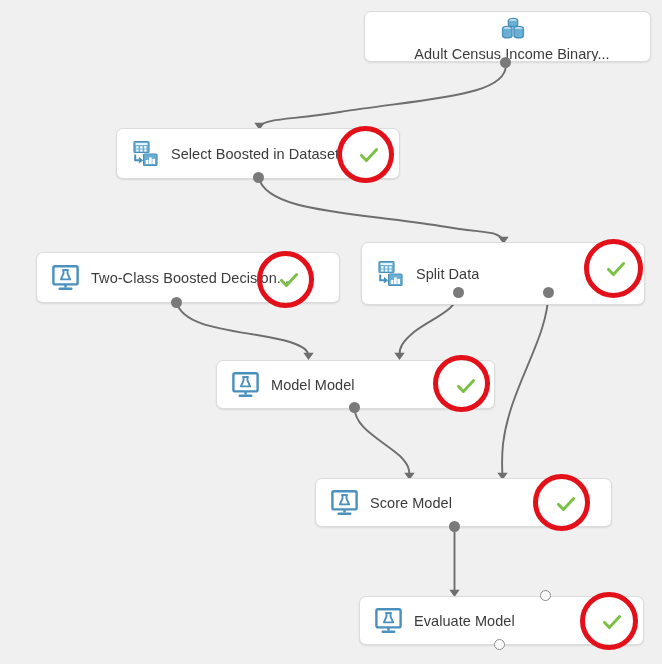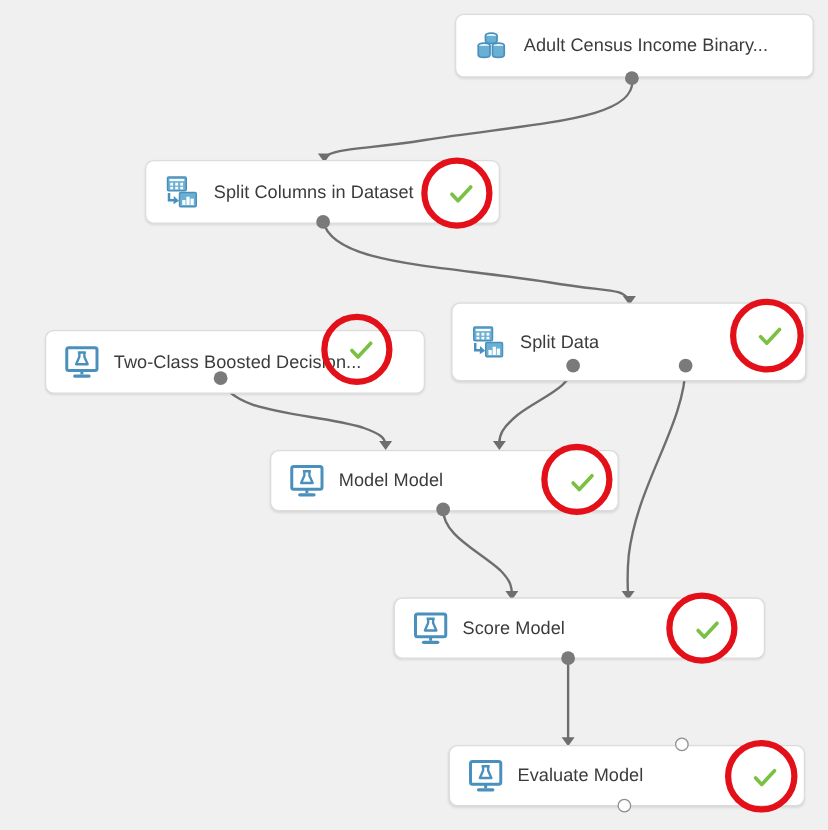--- a/index.html
+++ b/index.html
@@ -119,21 +119,21 @@
         <path d="M 548.5 292 C 548 340, 510 386, 503 444 C 501.5 460, 502 468, 502.5 476" fill="none" stroke="#6e6e6e" stroke-width="1.9"></path>
         <path d="M 497.3 472.8 L 507.7 472.8 L 502.5 480 Z" fill="#6e6e6e"></path>
       </g>
       <g>
         <path d="M 454.5 527 L 454.5 593" fill="none" stroke="#6e6e6e" stroke-width="1.9"></path>
         <path d="M 449.3 589.8 L 459.7 589.8 L 454.5 597 Z" fill="#6e6e6e"></path>
       </g>
     </svg>
 
   <div id="nodes-layer">
-      <div class="node" style="left: 364px; top: 11px; width: 287px; height: 51px;">
+      <div class="node" style="left: 364px; top: 11px; width: 287px; height: 51px; flex-direction: column;">
         <span class="node-icon">
           <svg width="30" height="30" viewBox="0 0 30 30">
             <g fill="#6ab0d4" stroke="#4a90bd" stroke-width="1.4">
               <ellipse cx="15" cy="6.6" rx="4.6" ry="2.1" fill="#ffffff"></ellipse>
               <path d="M10.4 6.6 v4.0 a4.6 2.1 0 0 0 9.2 0 v-4.0"></path>
               <ellipse cx="9.3" cy="14.6" rx="4.7" ry="2.1" fill="#ffffff"></ellipse>
               <path d="M4.6 14.6 v7.2 a4.7 2.1 0 0 0 9.4 0 v-7.2"></path>
               <ellipse cx="20.7" cy="14.6" rx="4.7" ry="2.1" fill="#ffffff"></ellipse>
               <path d="M16 14.6 v7.2 a4.7 2.1 0 0 0 9.4 0 v-7.2"></path>
             </g>
@@ -157,23 +157,23 @@
             <path d="M5.2 16.4 L5.2 22.2 L11.2 22.2" fill="none" stroke="#4a90bd" stroke-width="2"></path>
             <path d="M9.0 18.8 L13.2 22.6 L8.8 25.4 Z" fill="#4a90bd"></path>
             <rect x="13.6" y="16.0" width="13.4" height="11.4" rx="1" fill="#6ab0d4" stroke="#4a90bd" stroke-width="1.2"></rect>
             <g fill="#ffffff">
               <rect x="15.8" y="22.0" width="2.6" height="4.0"></rect>
               <rect x="19.1" y="19.4" width="2.6" height="6.6"></rect>
               <rect x="22.4" y="20.9" width="2.6" height="5.1"></rect>
             </g>
           </svg>
         </span>
-        <span class="node-label">Split Columns in Dataset</span>
-      </div>
-      <div class="node" style="left: 36px; top: 252px; width: 304px; height: 51px; margin-top: 12px;">
+        <span class="node-label">Select Boosted in Dataset</span>
+      </div>
+      <div class="node" style="left: 36px; top: 252px; width: 304px; height: 51px;">
         <span class="node-icon">
           <svg width="31" height="31" viewBox="0 0 31 31">
             <rect x="3.4" y="4.2" width="24.2" height="18.2" rx="1.6" fill="#ffffff" stroke="#4a90bd" stroke-width="2.4"></rect>
             <g fill="none" stroke="#4a90bd" stroke-width="1.9" stroke-linejoin="round">
               <path d="M12.3 8.0 h6.4"></path>
               <path d="M13.5 8.0 v3.4 L10.9 17.4 h9.2 L17.5 11.4 V8.0"></path>
             </g>
             <path d="M15.5 22.6 v3.0" stroke="#4a90bd" stroke-width="2.4"></path>
             <path d="M9.8 26.8 h11.4" stroke="#4a90bd" stroke-width="2.6" stroke-linecap="round"></path>
           </svg>

